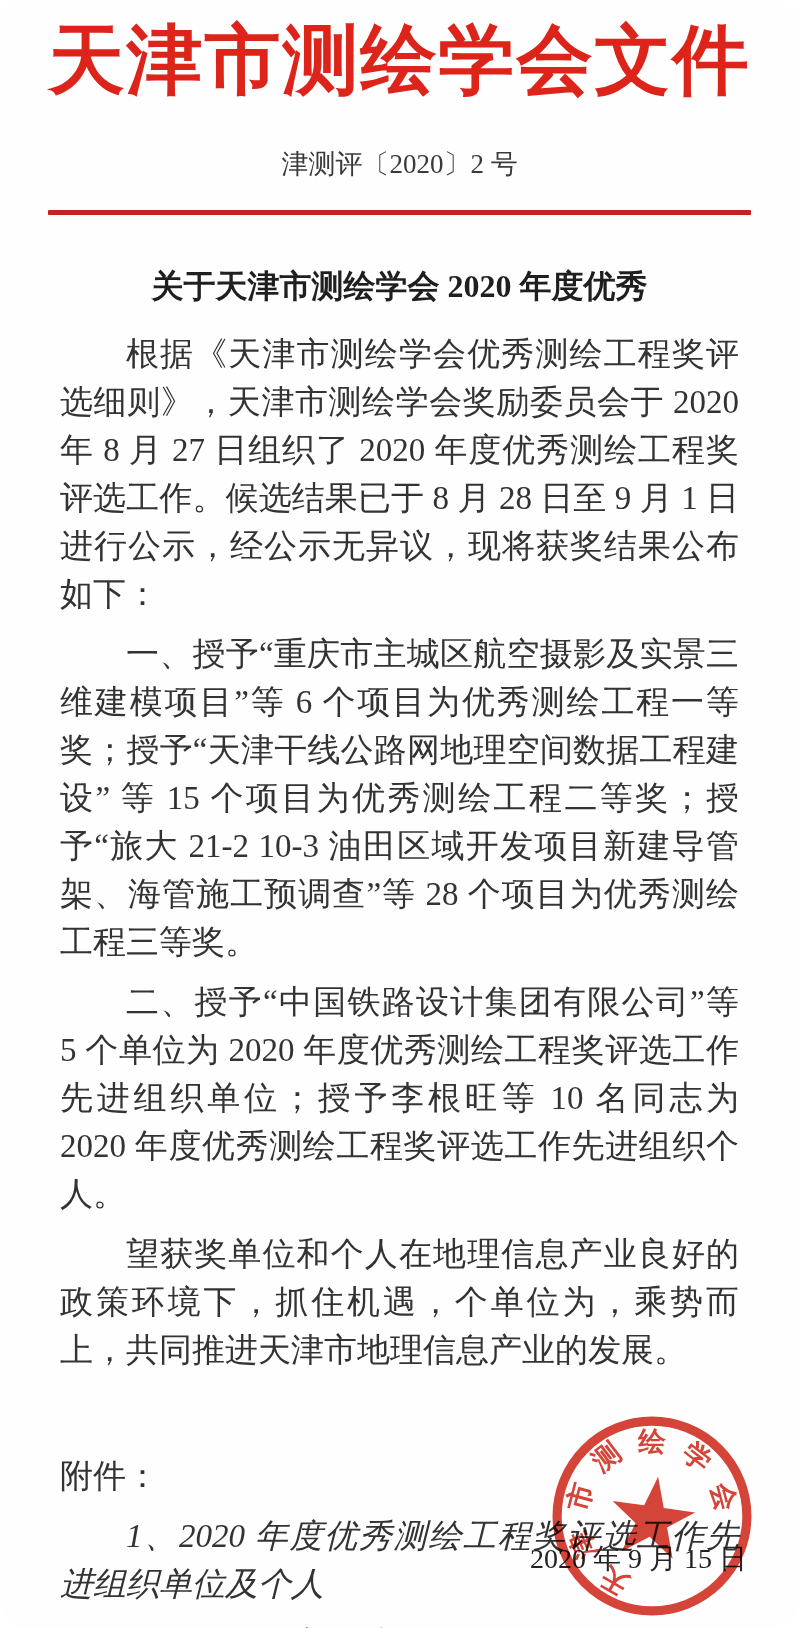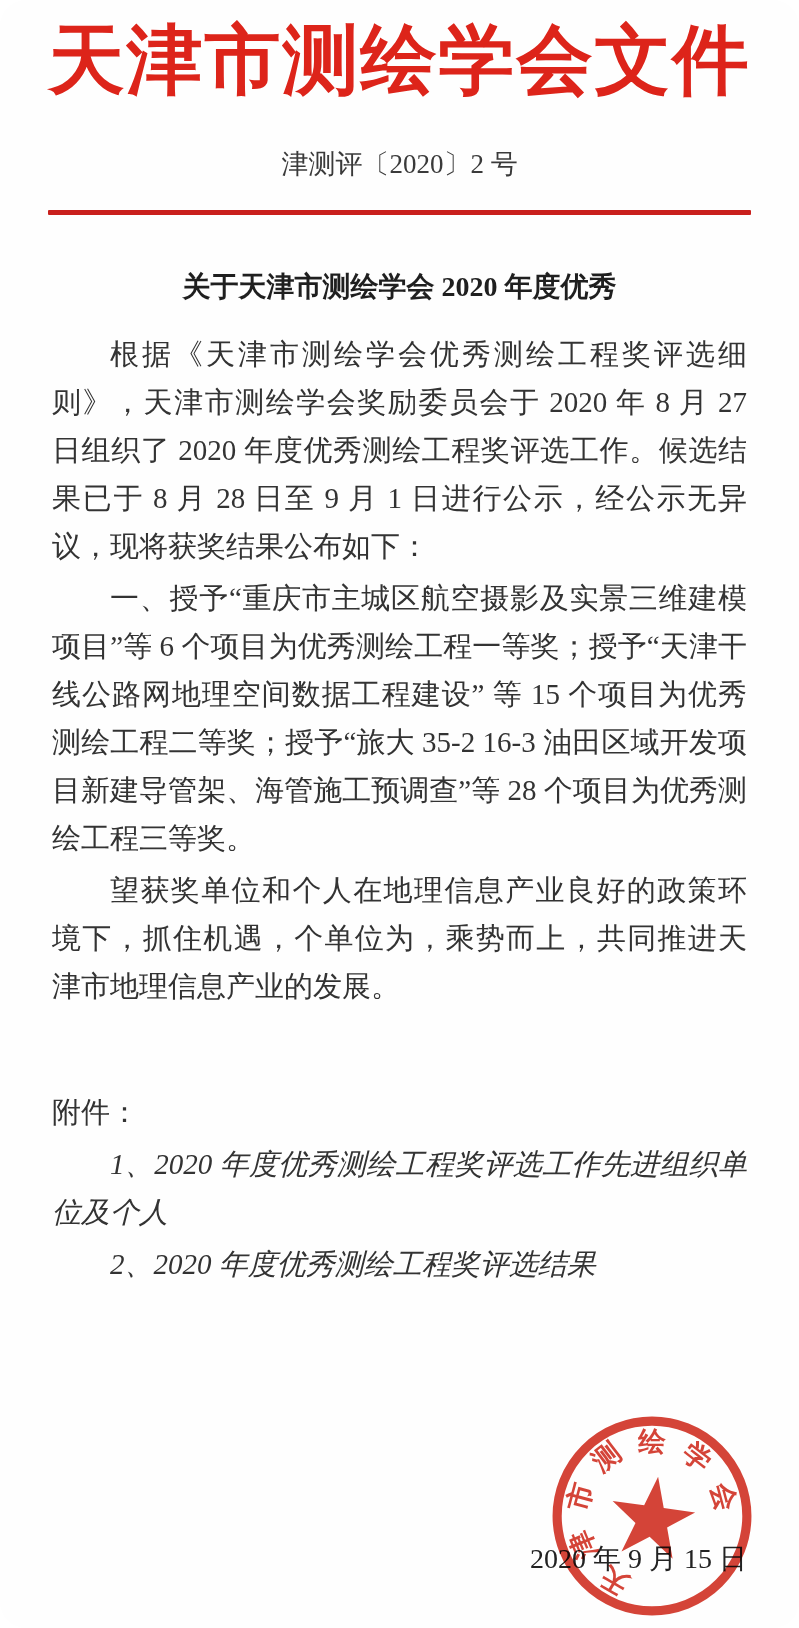--- a/index.html
+++ b/index.html
@@ -47,29 +47,29 @@
   .red-rule {
     margin-top: 30px;
     height: 5px;
     background: #c9201d;
     border-radius: 1px;
   }
   
   .doc-title {
     margin: 44px 0 16px 0;
     text-align: center;
-    font-size: 28px;
+    font-size: 32px;
     line-height: 55px;
     font-weight: 700;
     color: #1f1f1f;
   }
   
   .body-text p {
-    margin: 4px;
-    font-size: 29px;
+    margin: 12px;
+    font-size: 33px;
     line-height: 48px;
     text-align: justify;
     text-justify: inter-ideograph;
     text-indent: 2em;
     color: #333333;
   }
   .attach {
     margin-top: 78px;
   }
   .attach .attach-label {
@@ -113,21 +113,22 @@
       <div class="red-rule" style="background: rgb(201, 32, 29);"></div>
     </header>
 
     <main>
       <h2 class="doc-title">
         <span>关于天津市测绘学会 2020 年度优秀</span><br>
       </h2>
 
       <div class="body-text">
         <p>根据《天津市测绘学会优秀测绘工程奖评选细则》，天津市测绘学会奖励委员会于 2020 年 8 月 27 日组织了 2020 年度优秀测绘工程奖评选工作。候选结果已于 8 月 28 日至 9 月 1 日进行公示，经公示无异议，现将获奖结果公布如下：</p>
-        <p>一、授予“重庆市主城区航空摄影及实景三维建模项目”等 6 个项目为优秀测绘工程一等奖；授予“天津干线公路网地理空间数据工程建设” 等 15 个项目为优秀测绘工程二等奖；授予“旅大 35-2 16-3 油田区域开发项目新建导管架、海管施工预调查”等 28 个项目为优秀测绘工程三等奖。</p>
+        <p>一、授予“重庆市主城区航空摄影及实景三维建模项目”等 6 个项目为优秀测绘工程一等奖；授予“天津干线公路网地理空间数据工程建设” 等 15 个项目为优秀测绘工程二等奖；授予“旅大 21-2 10-3 油田区域开发项目新建导管架、海管施工预调查”等 28 个项目为优秀测绘工程三等奖。</p>
+        <p>二、授予“中国铁路设计集团有限公司”等 5 个单位为 2020 年度优秀测绘工程奖评选工作先进组织单位；授予李根旺等 10 名同志为 2020 年度优秀测绘工程奖评选工作先进组织个人。</p>
         <p>望获奖单位和个人在地理信息产业良好的政策环境下，抓住机遇，个单位为，乘势而上，共同推进天津市地理信息产业的发展。</p>
 
         <div class="attach">
           <p class="attach-label">附件：</p>
           <p class="attach-item">1、2020 年度优秀测绘工程奖评选工作先进组织单位及个人</p>
           <p class="attach-item">2、2020 年度优秀测绘工程奖评选结果</p>
         </div>
       </div>
     </main>
   </div>

